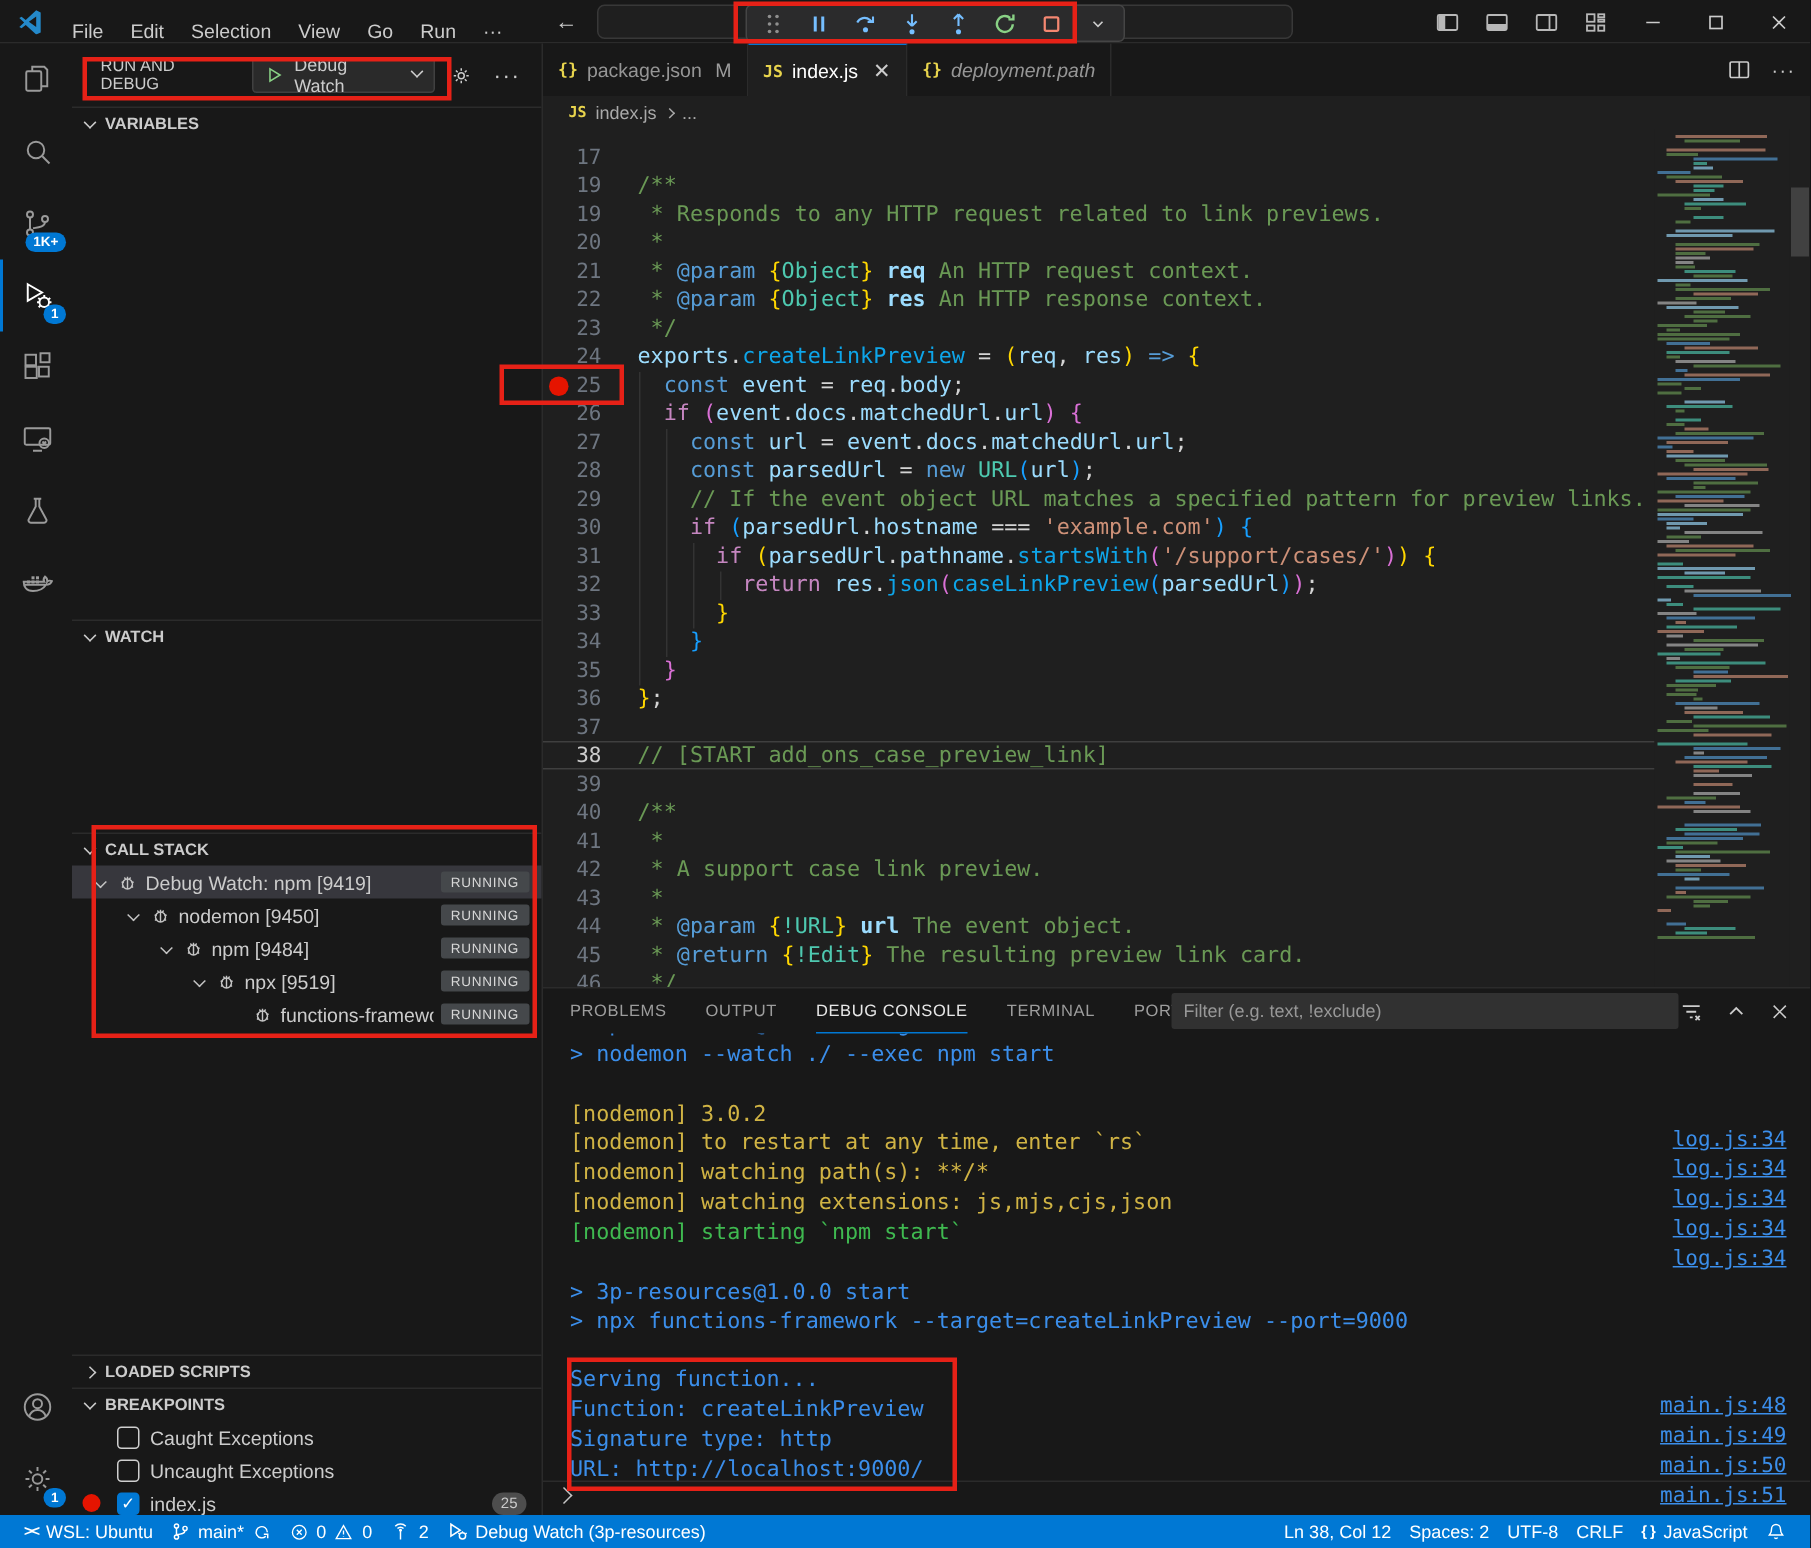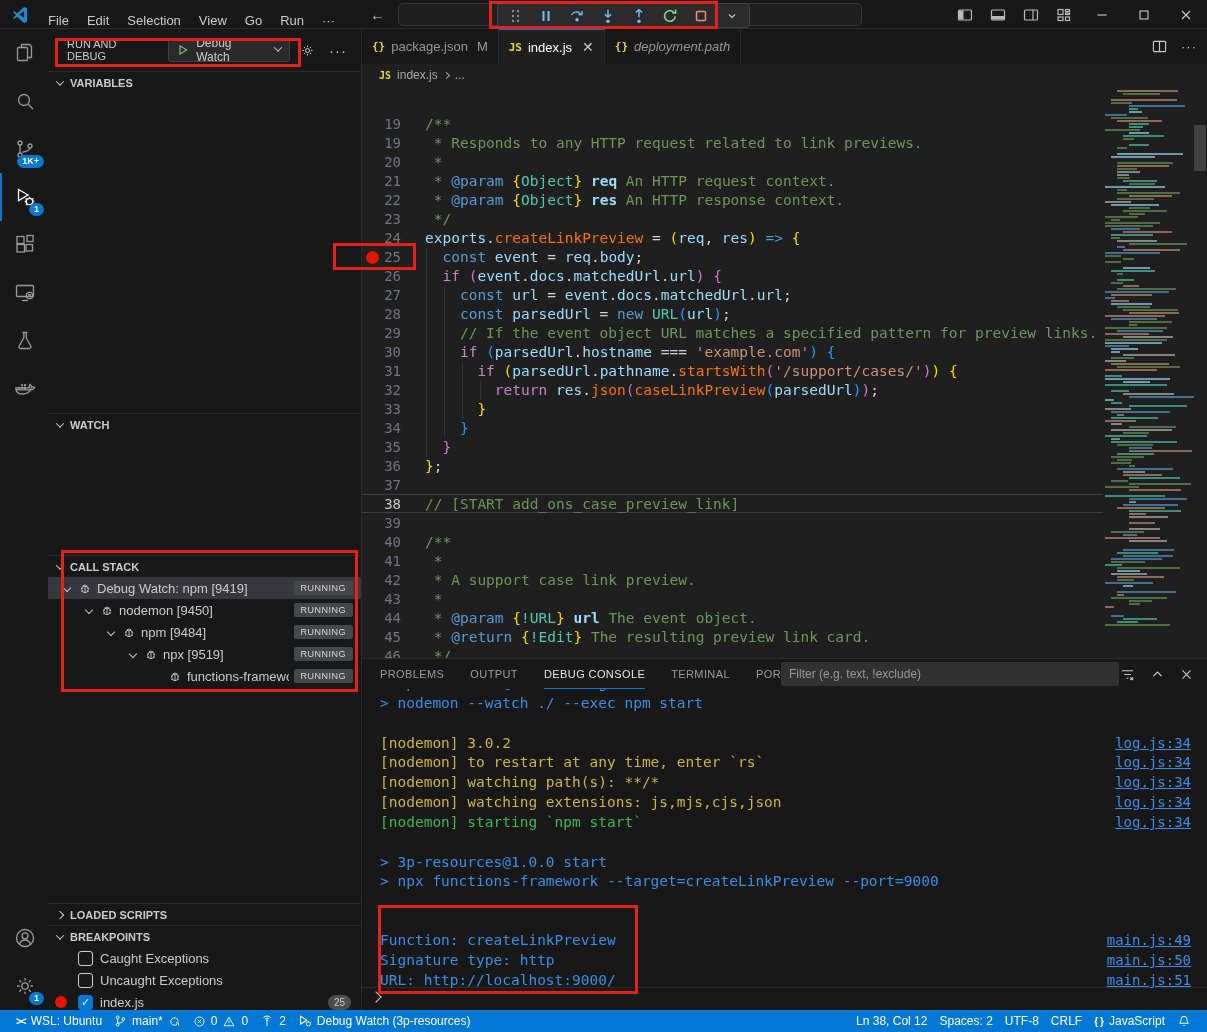--- a/index.html
+++ b/index.html
@@ -90,21 +90,21 @@
   .code-viewport { position:absolute; top:57px; left:0; right:0; height:572px; overflow:hidden; background:#1f1f1f; }
   .code-line { position:absolute; left:0; right:104px; height:19px; }
   .code-num { position:absolute; left:0; top:0; width:39px; text-align:right; color:#6e7681;
               font:14px/19px "DejaVu Sans Mono", monospace; }
   .code-num.cur { color:#cccccc; }
   .code-txt { position:absolute; left:63px; top:0; white-space:pre; font:14.5px/19px "DejaVu Sans Mono", monospace; color:#d4d4d4; }
   .cur-line { position:absolute; left:0; right:104px; height:19px; border-top:1px solid #3f3f3f; border-bottom:1px solid #3f3f3f; }
   .bp-gutter { position:absolute; left:4px; top:3px; width:13px; height:13px; border-radius:50%; background:#e51400; }
   .iguide { position:absolute; width:1px; background:#333333; }
   .tk-cm{color:#6a9955} .tk-kw{color:#569cd6} .tk-ctl{color:#c586c0} .tk-str{color:#ce9178}
-  .tk-var{color:#9cdcfe} .tk-fn{color:#f97316} .tk-cls{color:#4ec9b0} .tk-pl{color:#d4d4d4}
+  .tk-var{color:#9cdcfe} .tk-fn{color:#0ea5e9} .tk-cls{color:#4ec9b0} .tk-pl{color:#d4d4d4}
   .tk-b1{color:#ffd700} .tk-b2{color:#da70d6} .tk-b3{color:#179fff} .tk-tag{color:#569cd6}
   .tk-prm{color:#9cdcfe;font-weight:bold}
 
   .minimap { position:absolute; top:0; right:14px; width:90px; height:100%; background:#1f1f1f; cursor:pointer; }
   .mm-bar { position:absolute; height:2px; opacity:.65; }
   .vscroll { position:absolute; top:0; right:0; width:14px; height:100%; }
   .vthumb { position:absolute; top:39px; left:1px; width:12px; height:46px; background:rgba(121,121,121,.38); }
 
   
   .panel { position:absolute; top:629px; left:0; right:0; bottom:0; background:#181818; border-top:1px solid #2b2b2b; }
@@ -117,21 +117,21 @@
                  display:flex; align-items:center; justify-content:center; }
   .panel-filter { position:absolute; right:88px; top:3px; width:338px; height:24px; background:#313131;
                   border:none; border-radius:2px; color:#bbbbbb; font-size:12px; padding:0 8px;
                   font-family:"Liberation Sans", sans-serif; }
   .panel-filter::placeholder { color:#989898; }
   .panel-icons { position:absolute; right:14px; top:0; height:30px; display:flex; gap:16px; align-items:center; color:#cccccc; }
   .panel-content { position:absolute; top:30px; left:0; right:0; bottom:0; overflow:hidden; }
   .console-row { position:absolute; left:18px; right:16px; height:20px; }
   .console-row .ctext { float:left; white-space:pre; font:14.5px/20px "DejaVu Sans Mono", monospace; }
   .console-row .clink { float:right; color:#3b8eea; text-decoration:underline;
-                        font:14px/20px "DejaVu Sans Mono", monospace; cursor:pointer; }
+                        font:14px/20px "DejaVu Sans Mono", monospace; cursor:pointer;margin-top:17px; }
   .cl-blue{color:#3b8eea} .cl-yellow{color:#d0b344} .cl-green{color:#3fb950}
   .console-divider { position:absolute; left:0; right:0; top:298px; border-top:1px solid #2b2b2b; }
   .console-prompt { position:absolute; left:10px; top:304px; width:8px; height:8px;
                     border-right:1.6px solid #c5c5c5; border-top:1.6px solid #c5c5c5; transform:rotate(45deg); }
 
   
   .statusbar { position:absolute; left:0; right:0; bottom:0; height:22px; background:#0078d4; color:#ffffff;
                display:flex; align-items:center; padding:0 10px; font-size:12px; }
   .sb-item { display:flex; align-items:center; gap:5px; padding:0 6px; height:22px; cursor:pointer; white-space:nowrap; }
   .sb-right { margin-left:auto; display:flex; }
@@ -493,20 +493,24 @@
       <span>index.js</span>
       <span class="bc-sep"></span>
       <span>...</span>
     </div>
 
     <div class="code-viewport" id="code">
         <div class="iguide" style="left: 64px; top: 162px; height: 209px;"></div>
         <div class="iguide" style="left: 82px; top: 200px; height: 152px;"></div>
         <div class="iguide" style="left: 100px; top: 276px; height: 57px;"></div>
         <div class="iguide" style="left: 118px; top: 295px; height: 19px;"></div>
+        <div class="code-line" style="top: 10px;">
+          <span class="code-num">17</span>
+          <span class="code-txt"></span>
+        </div>
         <div class="code-line" style="top: 29px;">
           <span class="code-num">19</span>
           <span class="code-txt"><span class="tk-cm">/**</span></span>
         </div>
         <div class="code-line" style="top: 48px;">
           <span class="code-num">19</span>
           <span class="code-txt"><span class="tk-cm"> * Responds to any HTTP request related to link previews.</span></span>
         </div>
         <div class="code-line" style="top: 67px;">
           <span class="code-num">20</span>
@@ -847,20 +851,24 @@
           <div class="console-row" style="top: 123px;">
             <span class="ctext cl-green">[nodemon] starting `npm start`</span>
             <span class="clink">log.js:34</span>
           </div>
           <div class="console-row" style="top: 163px;">
             <span class="ctext cl-blue">&gt; 3p-resources@1.0.0 start</span>
           </div>
           <div class="console-row" style="top: 182px;">
             <span class="ctext cl-blue">&gt; npx functions-framework --target=createLinkPreview --port=9000</span>
           </div>
+          <div class="console-row" style="top: 221px;">
+            <span class="ctext cl-blue">Serving function...</span>
+            <span class="clink">main.js:48</span>
+          </div>
           <div class="console-row" style="top: 241px;">
             <span class="ctext cl-blue">Function: createLinkPreview</span>
             <span class="clink">main.js:49</span>
           </div>
           <div class="console-row" style="top: 261px;">
             <span class="ctext cl-blue">Signature type: http</span>
             <span class="clink">main.js:50</span>
           </div>
           <div class="console-row" style="top: 281px;">
             <span class="ctext cl-blue">URL: http://localhost:9000/</span>

